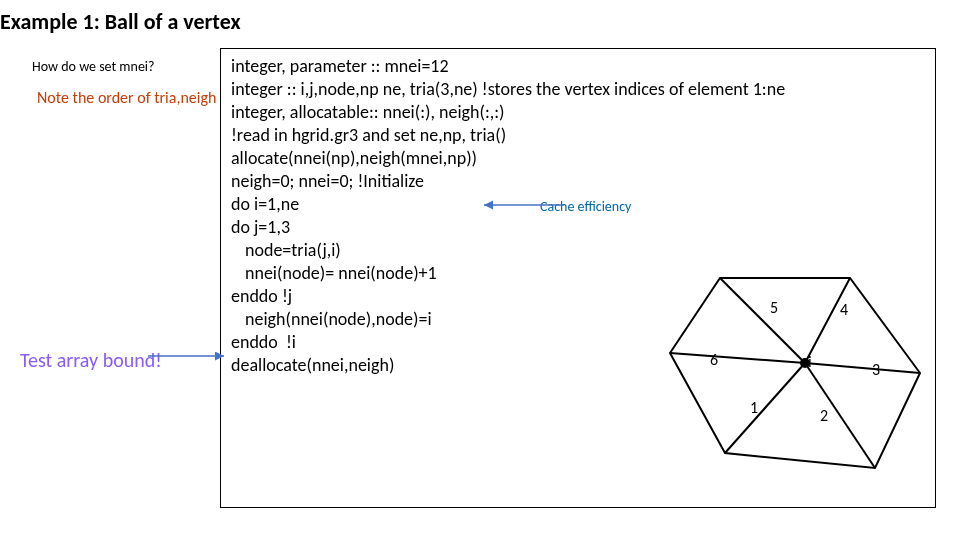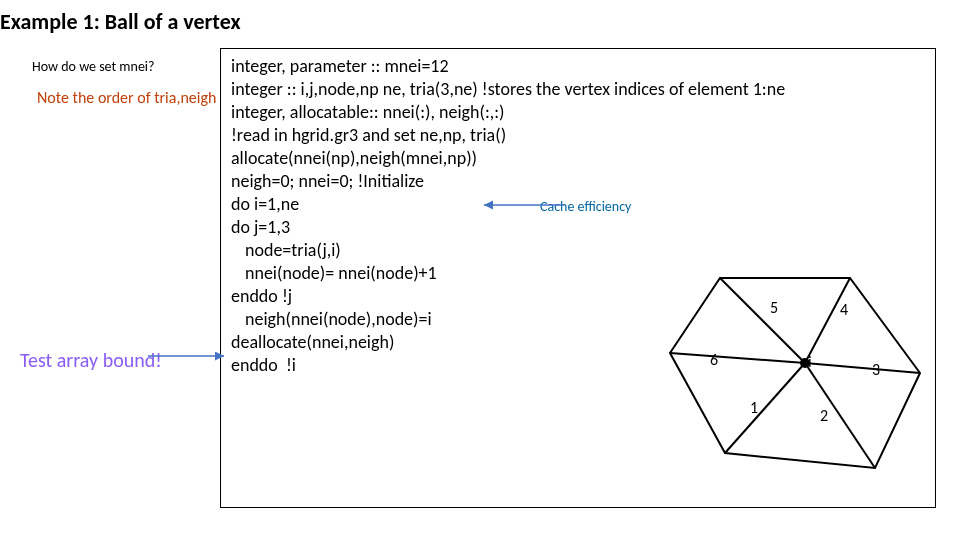--- a/index.html
+++ b/index.html
@@ -105,22 +105,22 @@
   <div class="codeblock"></div>
   <div class="codeblock">!read in hgrid.gr3 and set ne,np, tria()</div>
   <div class="codeblock">allocate(nnei(np),neigh(mnei,np))</div>
   <div class="codeblock">neigh=0; nnei=0; !Initialize</div>
   <div class="codeblock">do i=1,ne</div>
   <div class="codeblock">do j=1,3</div>
   <div class="codeblock"><span class="indent"></span><span>node=tria(j,i)</span></div>
   <div class="codeblock"><span class="indent"></span><span>nnei(node)= nnei(node)+1</span></div>
   <div class="codeblock">enddo !j</div>
   <div class="codeblock"><span class="indent"></span><span>neigh(nnei(node),node)=i</span></div>
+  <div class="codeblock">enddo  !i</div>
   <div class="codeblock">deallocate(nnei,neigh)</div>
-  <div class="codeblock">enddo  !i</div>
 </div>
 
 <svg class="svg-overlay" viewBox="0 0 960 540">
   <defs>
     <marker id="arrowhead" markerWidth="8" markerHeight="8" refX="6" refY="3" orient="auto">
       <path d="M0,0 L6,3 L0,6 Z" fill="#4472c4"></path>
     </marker>
   </defs>
 
   <line x1="148" y1="356" x2="224" y2="356" stroke="#4472c4" stroke-width="1.5" marker-end="url(#arrowhead)"></line>

